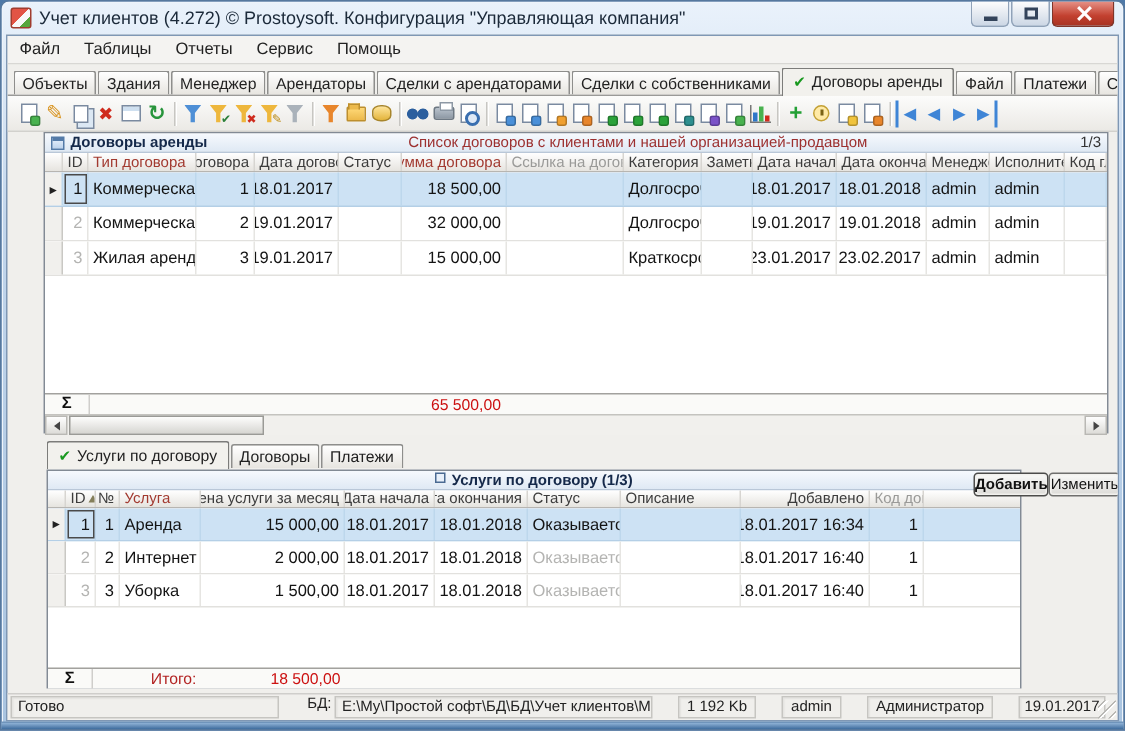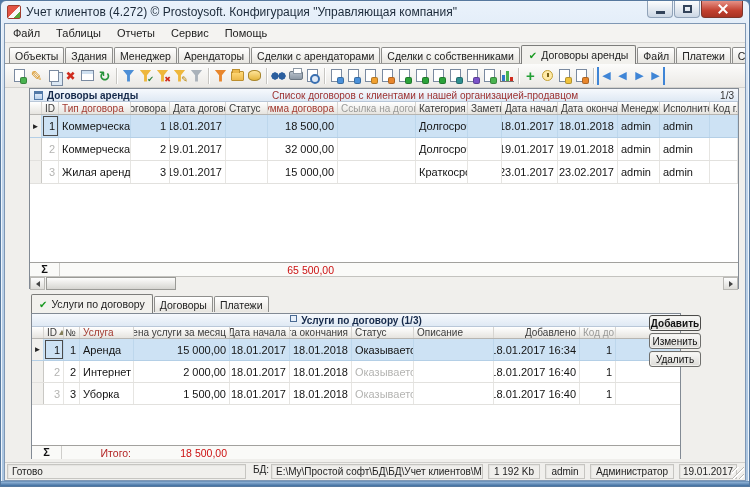--- a/index.html
+++ b/index.html
@@ -122,31 +122,31 @@
   .subtabs{position:absolute;left:26px;top:268px;height:20px;display:flex;align-items:flex-end;font-size:10.5px}
   .sub-grid{left:26px;top:289px;width:650px;height:146px}
   .sc0{width:12px;flex:none}.sc1{width:20px;flex:none}.sc2{width:16px;flex:none}.sc3{width:54px;flex:none}
   .sc4{width:96px;flex:none}.sc5{width:60px;flex:none}.sc6{width:62px;flex:none}.sc7{width:62px;flex:none}
   .sc8{width:80px;flex:none}.sc9{width:86px;flex:none}.sc10{width:36px;flex:none}.scfill{flex:1;border-right:none!important}
   .sort-asc{width:0;height:0;border-left:3px solid transparent;border-right:3px solid transparent;border-bottom:5px solid #857f5a;display:inline-block;margin-left:2px}
   .subhdr-title{margin:0 auto;display:flex;align-items:flex-start;font-weight:bold;color:#15294a}
   .box-icon{width:7px;height:7px;border:1px solid #4a6a92;margin-right:4px;background:#e8f0fa}
 
   
-  .side-btns{position:absolute;left:644px;top:291px;width:52px;display:flex;flex-direction:column}
+  .side-btns{position:absolute;left:644px;top:291px;width:52px;display:flex;flex-direction:row}
   .btn{height:16px;margin-bottom:2px;border:1px solid #6f6f6d;border-radius:3px;font-size:10px;color:#111;
        background:linear-gradient(#fafaf9,#dcdbd7);display:flex;align-items:center;justify-content:center;
        box-shadow:inset 0 0 0 1px #f2f1ee}
   .btn.primary{border-color:#4c4c4a;font-weight:bold}
 
   
   .statusbar{position:absolute;left:0;right:0;bottom:0;height:18px;background:#f0efec;border-top:1px solid #cfcecb;
              display:flex;align-items:stretch;font-size:10px;color:#222;padding:1px 2px}
   .sb-cell{border:1px solid #c6c5c1;box-shadow:inset 1px 1px 1px rgba(0,0,0,.05);display:flex;align-items:center;
-           padding:0 4px;margin-right:5px;overflow:hidden}
+           padding:0 4px;margin-right:17px;overflow:hidden}
   .sb-ready{flex:1}
   .sb-label{border:none;box-shadow:none;padding:0 2px;margin-right:0}
   .sb-path{width:212px}.sb-size{width:52px;justify-content:center}.sb-user{width:40px;justify-content:center}
   .sb-role{width:84px;justify-content:center}.sb-date{width:58px;justify-content:center;margin-right:6px}
   .grip{position:absolute;right:1px;bottom:1px;width:12px;height:12px;
         background:repeating-linear-gradient(135deg,transparent 0 3px,#b9b8b4 3px 4px,#fff 4px 5px)}
 </style>
 </head>
 <body>
 

